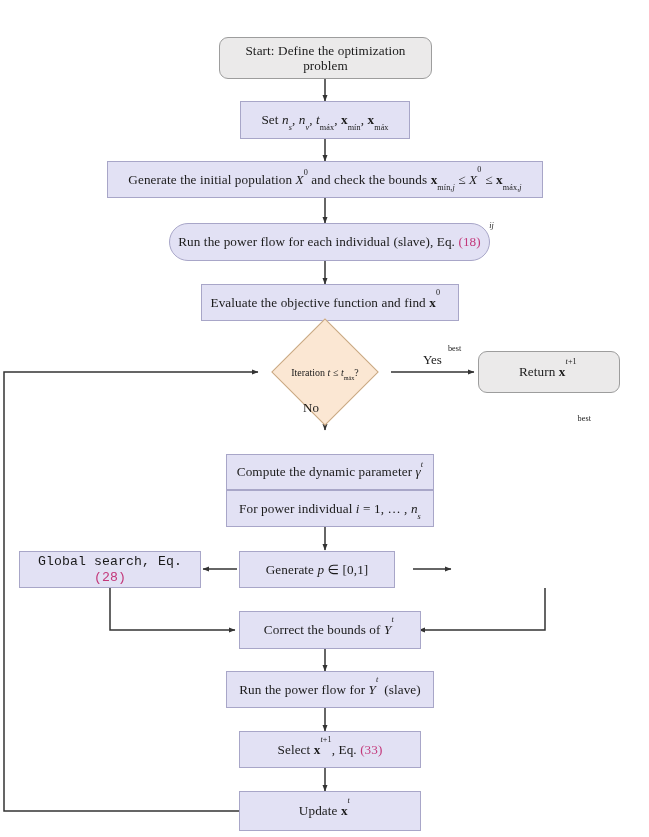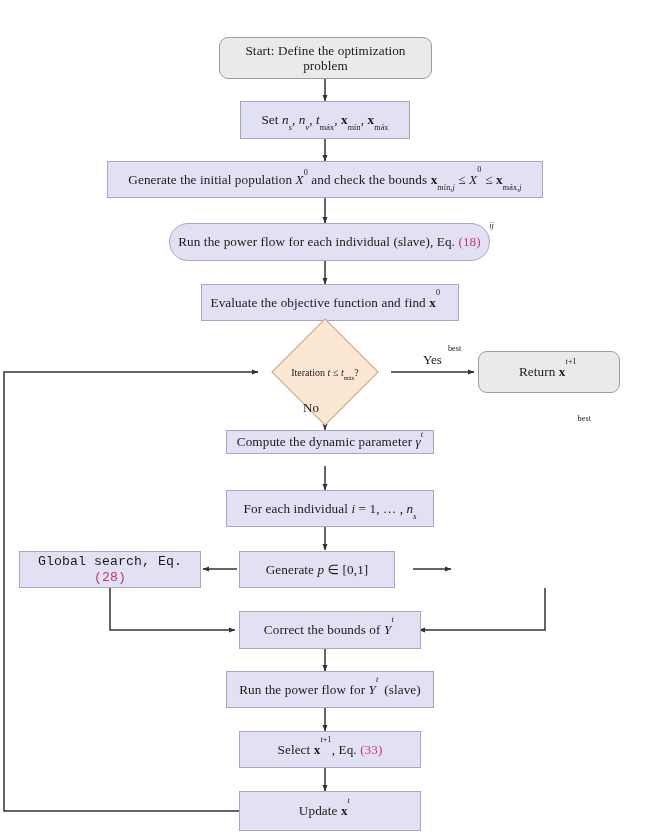--- a/index.html
+++ b/index.html
@@ -155,29 +155,29 @@
 
   <div class="edgelabel" style="left:423px;top:352px;">Yes</div>
   <div class="edgelabel" style="left:303px;top:400px;">No</div>
 
   <div class="node term" style="left:478px;top:351px;width:142px;height:42px;">
     <span>
       <span>Return </span><b class="bi">x</b><span class="ss"><span class="sup"><i class="mi">t</i>+1</span><span class="sub">best</span><span class="ph">best</span></span>
     </span>
   </div>
 
-  <div class="node proc" style="left:226px;top:430px;width:208px;height:24px;">
+  <div class="node proc" style="left:226px;top:454px;width:208px;height:36px;">
     <span>
       <span>Compute the dynamic parameter </span><i class="mi">γ</i><sup><i class="mi">t</i></sup>
     </span>
   </div>
 
   <div class="node proc" style="left:226px;top:490px;width:208px;height:37px;">
     <span>
-      <span>For each individual </span><i class="mi">i</i> = 1, … , <i class="mi">n</i><sub><i class="mi">s</i></sub>
+      <span>For power individual </span><i class="mi">i</i> = 1, … , <i class="mi">n</i><sub><i class="mi">s</i></sub>
     </span>
   </div>
 
   <div class="node proc" style="left:19px;top:551px;width:182px;height:37px;font-family:Liberation Mono, monospace;">
     <span>
       <span>Global search, Eq. </span><span class="eq">(28)</span>
     </span>
   </div>
 
   <div class="node proc" style="left:239px;top:551px;width:156px;height:37px;">

